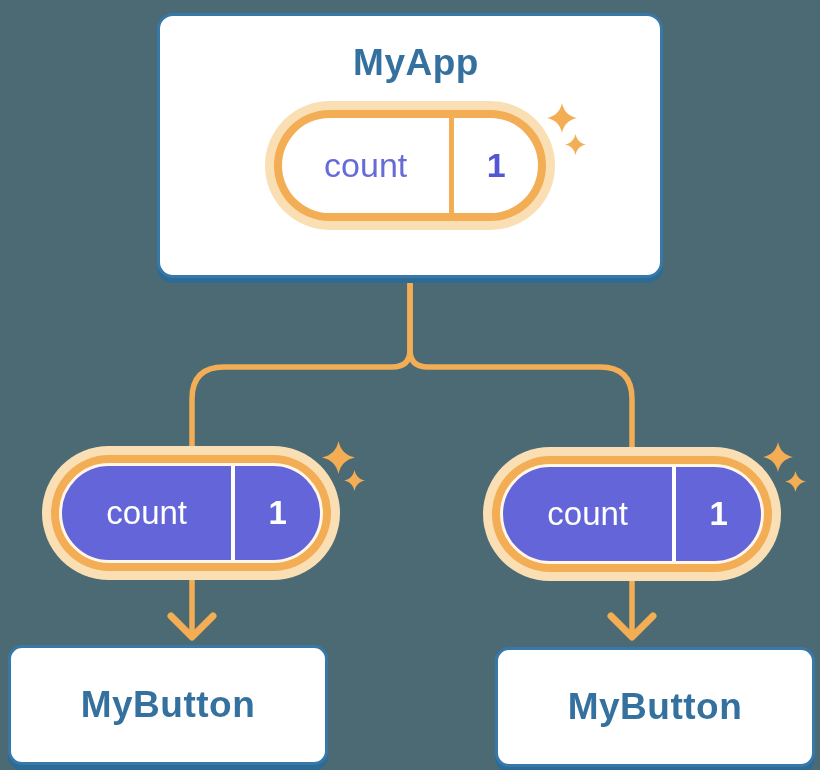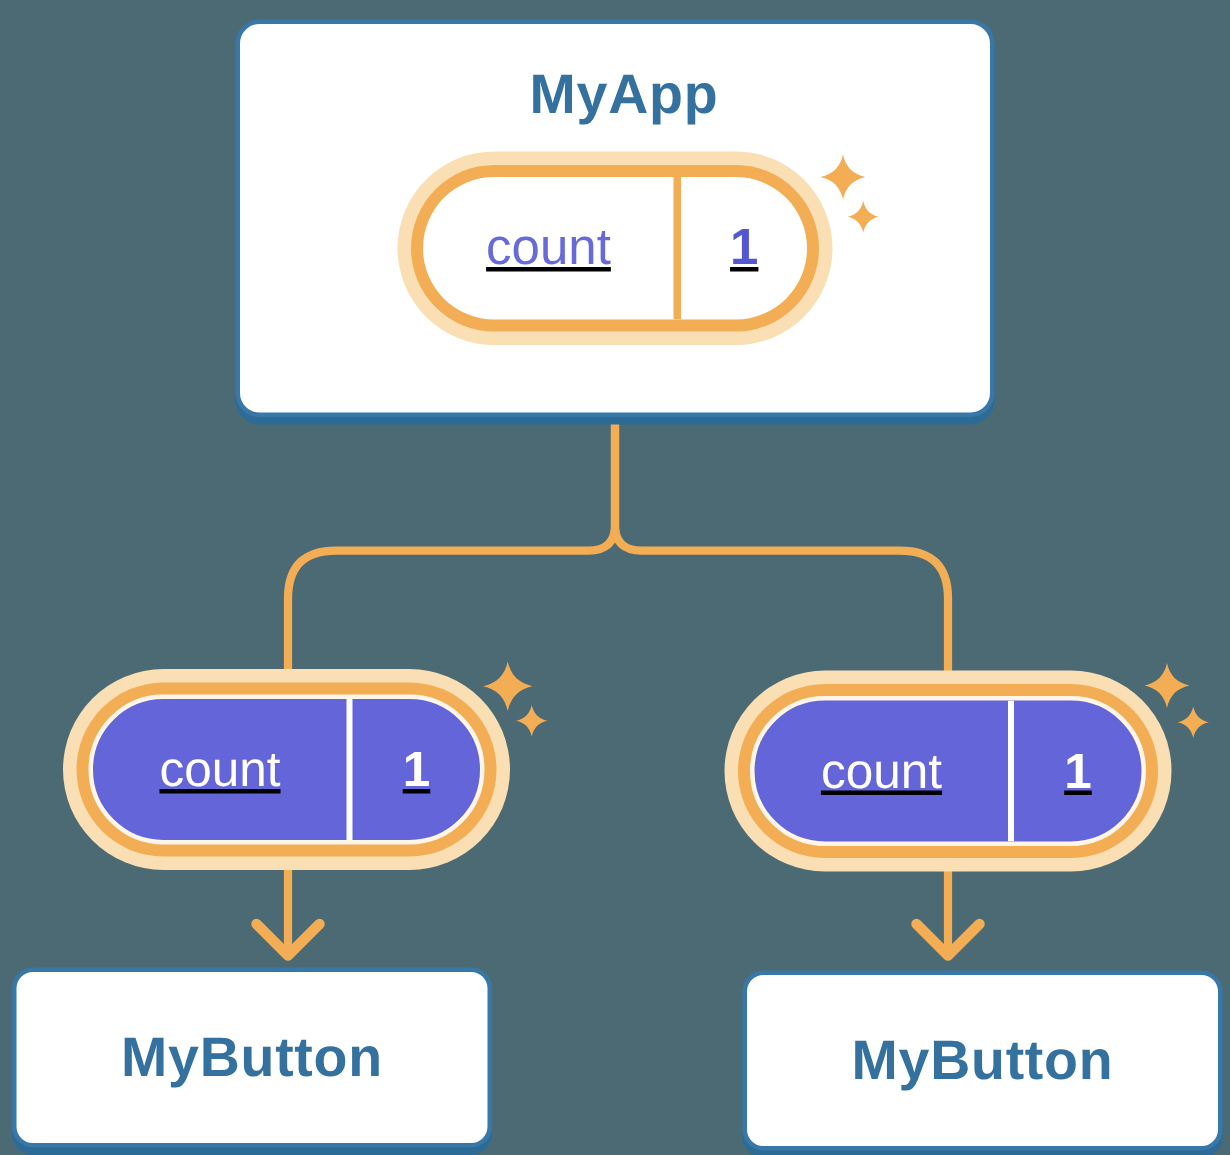--- a/index.html
+++ b/index.html
@@ -69,21 +69,20 @@
   .pill-mid {
     background: #f2ad55;
     border-radius: 999px;
     padding: 8px;
   }
   .pill-inner {
     border-radius: 999px;
     display: flex;
     align-items: stretch;
     overflow: hidden;
-    text-decoration: underline;
   }
   .app-card .pill-outer { margin-top: 17px; }
   .pill-light .pill-inner {
     background: #ffffff;
     width: 256px; height: 95px;
   }
   .pill-solid { position: absolute; z-index: 1; }
   .pill-solid.left  { left: 42px;  top: 446px; }
   .pill-solid.right { left: 483px; top: 447px; }
   .pill-solid .pill-inner {

